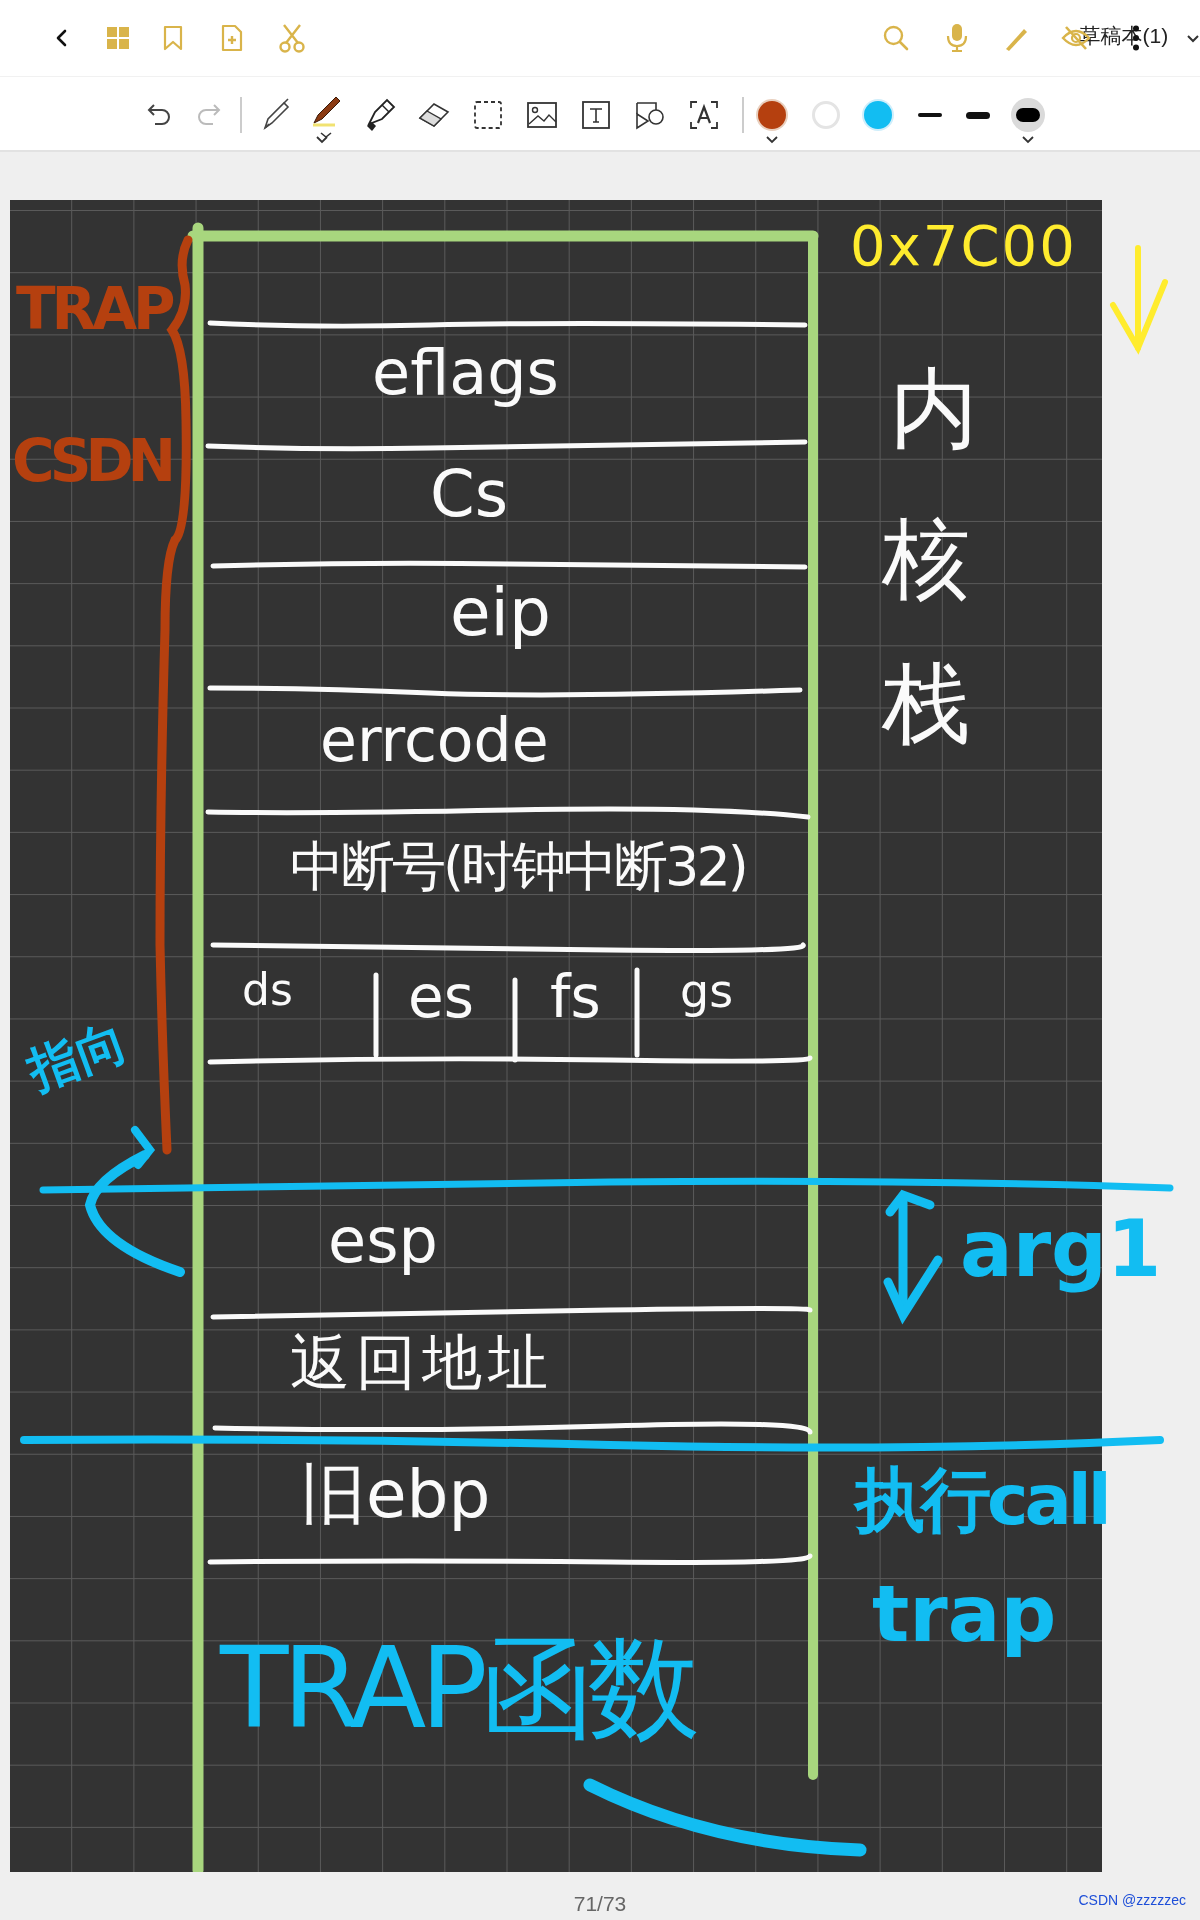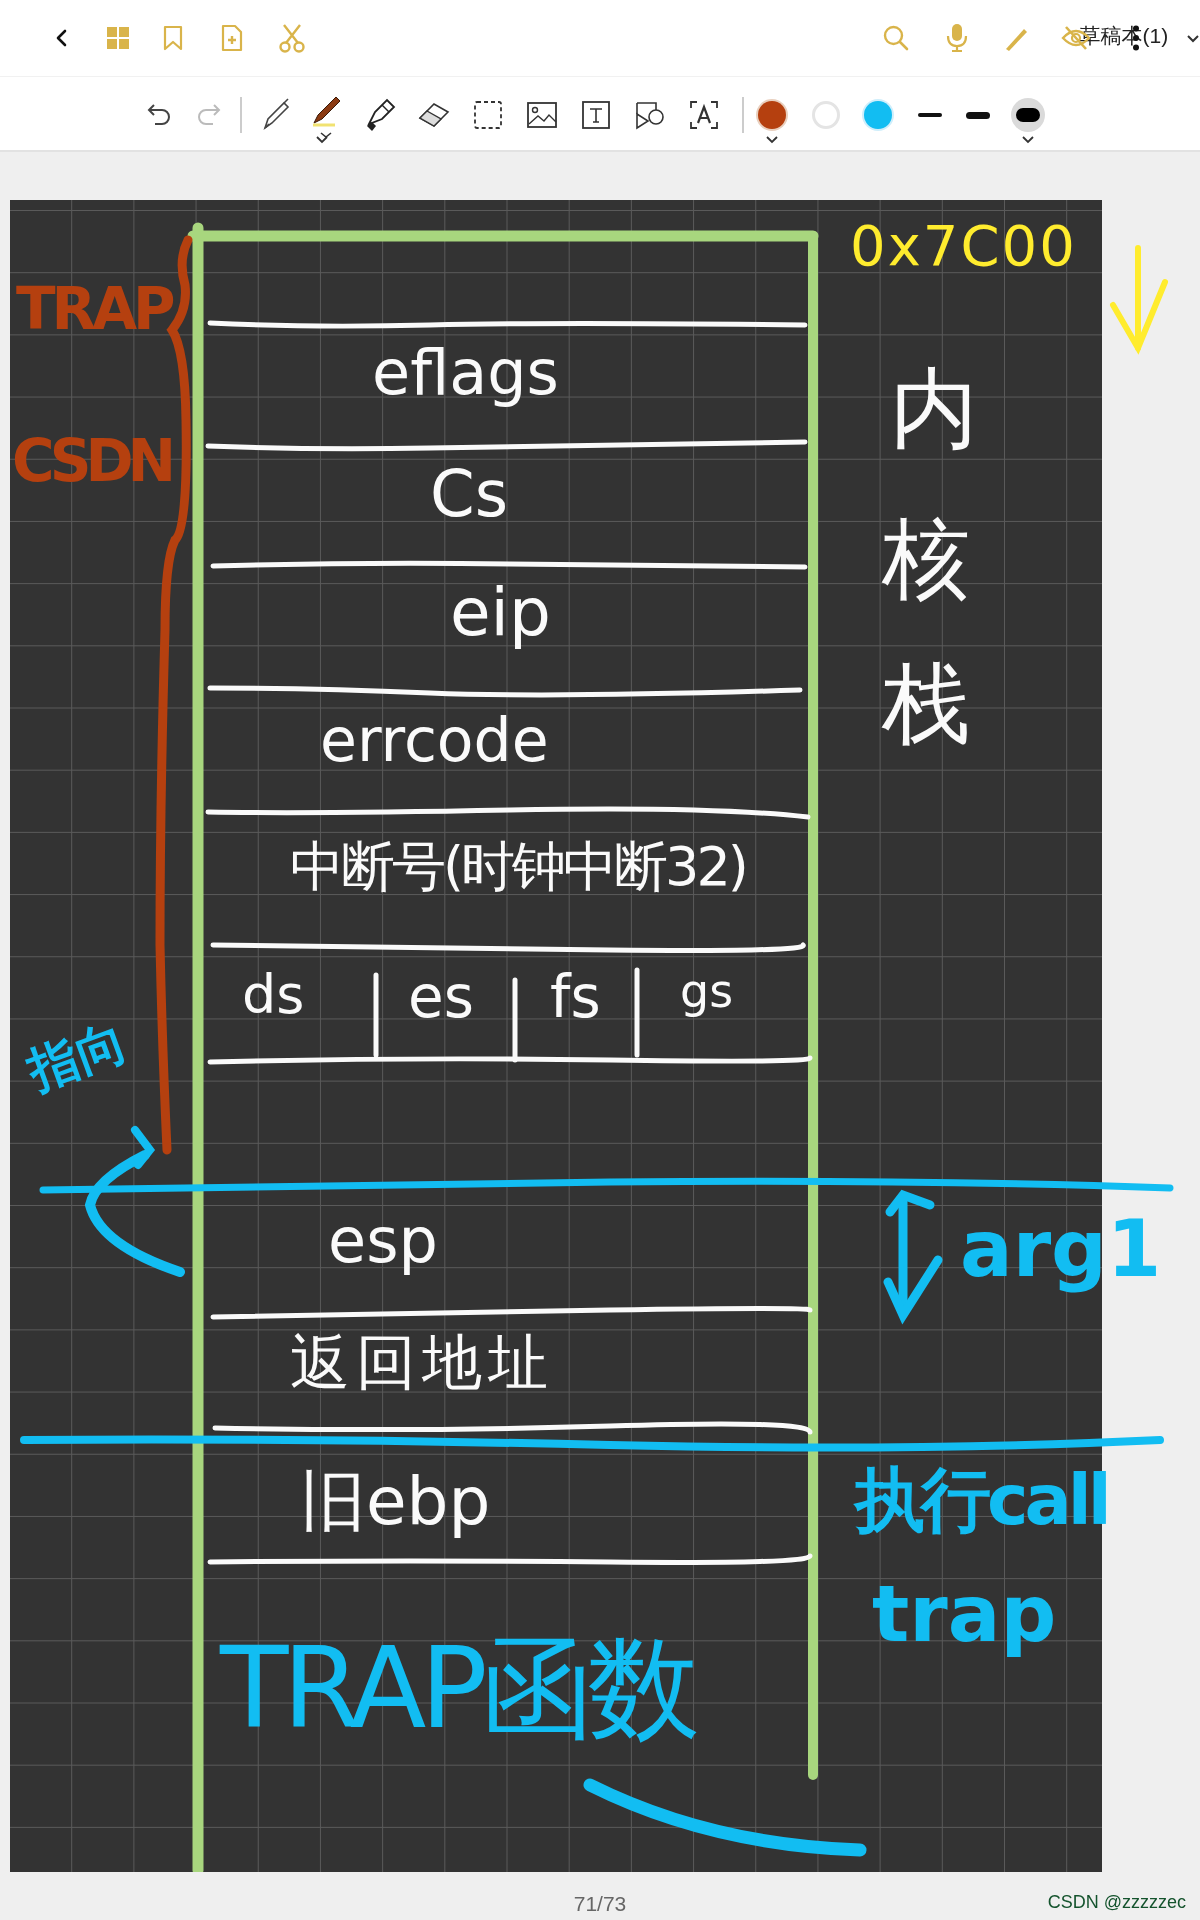--- a/index.html
+++ b/index.html
@@ -10,21 +10,21 @@
   .title { position: absolute; left: 0; width: 1200px; top: 22px; text-align: right; font-size: 21px; color: #222; }
   .title span { display: inline-block; }
   .canvas { position: absolute; left: 10px; top: 200px; width: 1092px; height: 1672px; background-color: #333333;
     background-image:
       linear-gradient(to right, #5a5a5a 1px, transparent 1px),
       linear-gradient(to bottom, #5a5a5a 1px, transparent 1px);
     background-size: 62.2px 62.2px;
     background-position: -1px 10px;
   }
   .footer-page { position: absolute; left: 0; width: 1200px; top: 1892px; text-align: center; font-size: 21px; color: #666; }
-  .footer-credit { position: absolute; right: 14px; top: 1892px; font-size: 18px; color: #14532d; }
+  .footer-credit { position: absolute; right: 14px; top: 1892px; font-size: 14px; color: #1d4ed8; }
   svg.draw { position: absolute; left: 0; top: 0; }
   .ink { position: absolute; white-space: nowrap; line-height: 1; }
   .white { color: #fafafa; font-family: "DejaVu Sans", sans-serif; }
   .blue { color: #12bdf2; font-family: "DejaVu Sans", sans-serif; font-weight: bold; }
   .orange { color: #b5400f; font-family: "DejaVu Sans", sans-serif; font-weight: bold; }
   .yellow { color: #ffec2e; font-family: "DejaVu Sans", sans-serif; }
 </style>
 </head>
 <body>
 
@@ -264,27 +264,27 @@
 
   <div class="ink" style="left:880px;top:165px;font-size:88px;color:#fafafa;font-family:'DejaVu Sans',sans-serif;">内</div>
   <div class="ink" style="left:872px;top:315px;font-size:88px;color:#fafafa;font-family:'DejaVu Sans',sans-serif;">核</div>
   <div class="ink" style="left:872px;top:460px;font-size:88px;color:#fafafa;font-family:'DejaVu Sans',sans-serif;">栈</div>
 
   <div class="ink white" style="left:362px;top:142px;font-size:62px;">eflags</div>
   <div class="ink white" style="left:420px;top:262px;font-size:64px;">Cs</div>
   <div class="ink white" style="left:440px;top:380px;font-size:66px;">eip</div>
   <div class="ink white" style="left:310px;top:510px;font-size:60px;">errcode</div>
   <div class="ink white" style="left:280px;top:640px;font-size:54px;font-style:normal;letter-spacing:-3px;">中断号(时钟中断32)</div>
-  <div class="ink white" style="left:232px;top:768px;font-size:54px;">ds</div>
+  <div class="ink white" style="left:232px;top:768px;font-size:44px;">ds</div>
   <div class="ink white" style="left:398px;top:768px;font-size:58px;">es</div>
   <div class="ink white" style="left:540px;top:768px;font-size:58px;">fs</div>
   <div class="ink white" style="left:670px;top:768px;font-size:46px;">gs</div>
   <div class="ink white" style="left:318px;top:1010px;font-size:62px;">esp</div>
   <div class="ink white" style="left:280px;top:1132px;font-size:60px;font-style:normal;letter-spacing:6px;">返回地址</div>
-  <div class="ink white" style="left:290px;top:1262px;font-size:66px;font-style:normal;margin-top:7px;">旧ebp</div>
+  <div class="ink white" style="left:290px;top:1262px;font-size:66px;font-style:normal;">旧ebp</div>
 
   <div class="ink blue" style="left:12px;top:850px;font-size:50px;transform:rotate(-20deg);transform-origin:left top;">指向</div>
   <div class="ink blue" style="left:950px;top:1010px;font-size:78px;">arg1</div>
   <div class="ink blue" style="left:845px;top:1265px;font-size:70px;letter-spacing:-4px;">执行call</div>
   <div class="ink blue" style="left:862px;top:1375px;font-size:78px;">trap</div>
   <div class="ink blue" style="left:210px;top:1432px;font-size:112px;letter-spacing:-6px;font-weight:normal;">TRAP函数</div>
 </div>
 
 <div class="footer-page">71/73</div>
 <div class="footer-credit">CSDN @zzzzzec</div>

